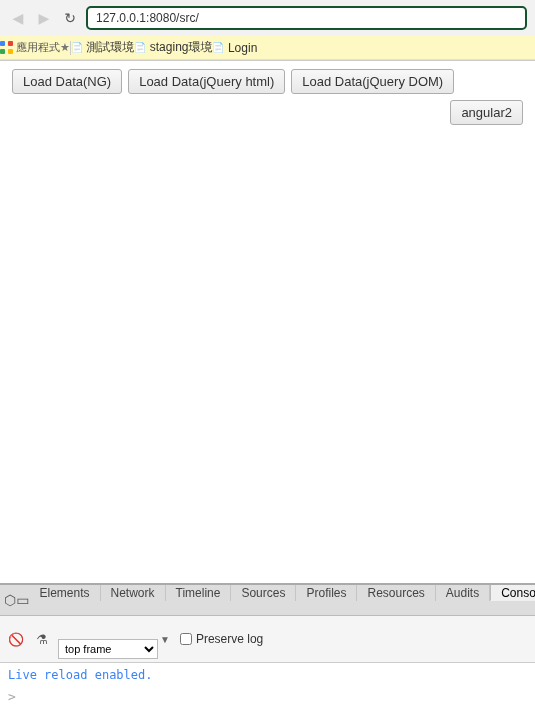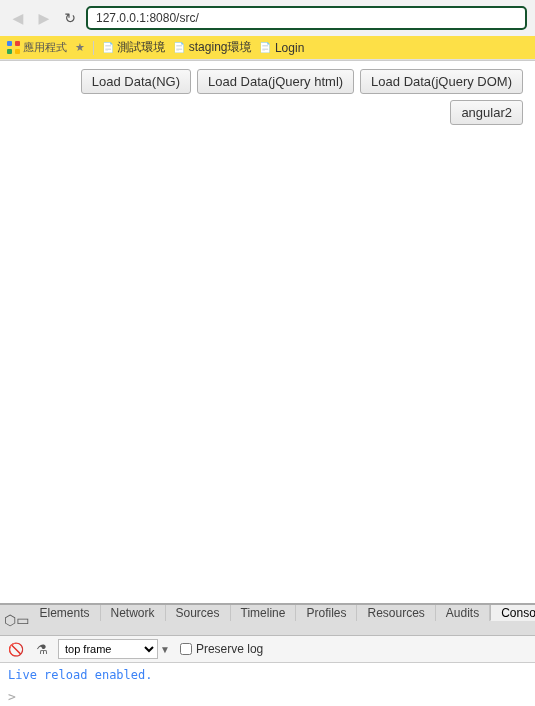--- a/index.html
+++ b/index.html
@@ -7,50 +7,50 @@
 
     
     .browser-chrome { background: #f2f2f2; border-bottom: 1px solid #ccc; flex-shrink: 0; }
 
     .nav-bar { display: flex; align-items: center; padding: 6px 8px; gap: 6px; background: #f2f2f2; }
     .nav-btn { width: 20px; height: 20px; border: none; background: transparent; cursor: pointer; display: flex; align-items: center; justify-content: center; color: #555; font-size: 14px; }
     .nav-btn:disabled { color: #ccc; }
     .reload-btn { font-size: 14px; }
     .address-bar { flex: 1; height: 24px; border: 2px solid #14532d; border-radius: 5px; padding: 0 8px; font-size: 12px; background: #fff; color: #333; }
 
-    .bookmarks-bar { display: flex; align-items: center; padding: 3px 7px; gap: 8px; border-bottom: 1px solid #e0e0e0; background: #fde047; font-size: 12px; }
+    .bookmarks-bar { display: flex; align-items: center; padding: 3px 0; gap: 0; border-bottom: 1px solid #e0e0e0; background: #fef9c3; font-size: 12px; }
     .bm-apps { display: flex; align-items: center; gap: 2px; color: #555; font-size: 11px; }
     .bm-apps .grid-icon { display: grid; grid-template-columns: 1fr 1fr; gap: 2px; width: 14px; height: 14px; }
     .bm-apps .grid-icon span { background: #4285f4; width: 5px; height: 5px; border-radius: 1px; }
     .bm-apps .grid-icon span:nth-child(2) { background: #ea4335; }
     .bm-apps .grid-icon span:nth-child(3) { background: #34a853; }
     .bm-apps .grid-icon span:nth-child(4) { background: #fbbc05; }
     .bm-star { color: #777; font-size: 11px; }
     .bm-divider { width: 1px; height: 14px; background: #ccc; }
     .bm-item { color: #333; font-size: 12px; cursor: pointer; display: flex; align-items: center; gap: 3px; }
     .bm-item .page-icon { font-size: 10px; color: #777; }
 
     
     .page-content { flex: 1; background: #fff; padding: 8px 12px; overflow: hidden; }
-    .btn-row1 { display: flex; gap: 6px; margin-bottom: 6px; justify-content: flex-end; }
+    .btn-row1 { display: flex; gap: 6px; margin-bottom: 6px; }
     .btn-row2 { display: flex; justify-content: flex-end; }
     .page-btn { padding: 4px 10px; border: 1px solid #adadad; background: linear-gradient(to bottom, #f8f8f8, #e8e8e8); border-radius: 3px; cursor: pointer; font-size: 13px; color: #333; }
 
     
     .devtools { background: #f0f0f0; border-top: 2px solid #aaa; flex-shrink: 0; display: flex; flex-direction: column; }
     .devtools-tabs { display: flex; align-items: stretch; background: #ddd; border-bottom: 1px solid #bbb; padding: 0 4px; }
     .devtools-icon-btn { width: 28px; height: 30px; border: none; background: transparent; cursor: pointer; display: flex; align-items: center; justify-content: center; color: #555; font-size: 14px; }
     .devtools-tab { padding: 5px 10px; font-size: 12px; color: #444; cursor: pointer; border: none; background: transparent; white-space: nowrap; border-right: 1px solid #c5c5c5; height: 16px; display: flex; align-items: center; }
     .devtools-tab.active { background: #f0f0f0; color: #000; border-bottom: 1px solid #f0f0f0; margin-bottom: -1px; }
     .devtools-tab-console { background: #e5e5e5; color: #333; border-left: 1px solid #bbb; padding: 5px 10px; font-size: 12px; display: flex; align-items: center; }
 
     .devtools-toolbar { display: flex; align-items: center; padding: 3px 6px; gap: 6px; border-bottom: 1px solid #ccc; background: #f5f5f5; }
     .toolbar-icon-btn { width: 20px; height: 20px; border: none; background: transparent; cursor: pointer; display: flex; align-items: center; justify-content: center; color: #555; font-size: 13px; }
     .frame-select-container { display: flex; align-items: center; gap: 2px; }
-    .frame-select { height: 20px; border: 1px solid #bbb; background: #fff; font-size: 11px; padding: 0 2px; min-width: 100px; }
+    .frame-select { height: 20px; border: 1px solid #bbb; background: #fff; font-size: 11px; padding: 0 2px; min-width: 100px; margin-top: 20px; }
     .dropdown-arrow { font-size: 10px; color: #666; }
     .preserve-log-container { display: flex; align-items: center; gap: 4px; margin-left: 4px; }
     .preserve-log-cb { width: 12px; height: 12px; }
     .preserve-log-label { font-size: 12px; color: #333; }
 
     .devtools-console { background: #fff; padding: 4px 8px; flex: 1; font-size: 12px; font-family: monospace; }
     .console-line { color: #3b82f6; padding: 1px 0; }
     .devtools-console-input { display: flex; align-items: center; gap: 4px; padding: 2px 8px; background: #fff; }
     .prompt-symbol { color: #aaa; font-family: monospace; font-size: 13px; }
   </style>
@@ -104,22 +104,22 @@
   </div>
 </div>
 
 <div class="devtools">
 
   <div class="devtools-tabs">
     <button class="devtools-icon-btn">⬡</button>
     <button class="devtools-icon-btn">▭</button>
     <div class="devtools-tab">Elements</div>
     <div class="devtools-tab">Network</div>
+    <div class="devtools-tab">Timeline</div>
     <div class="devtools-tab">Sources</div>
-    <div class="devtools-tab">Timeline</div>
     <div class="devtools-tab">Profiles</div>
     <div class="devtools-tab">Resources</div>
     <div class="devtools-tab">Audits</div>
     <div class="devtools-tab active devtools-tab-console">Conso...</div>
   </div>
 
   <div class="devtools-toolbar">
     <button class="toolbar-icon-btn" title="Clear">🚫</button>
     <button class="toolbar-icon-btn" title="Filter">⚗</button>
     <div class="frame-select-container">

